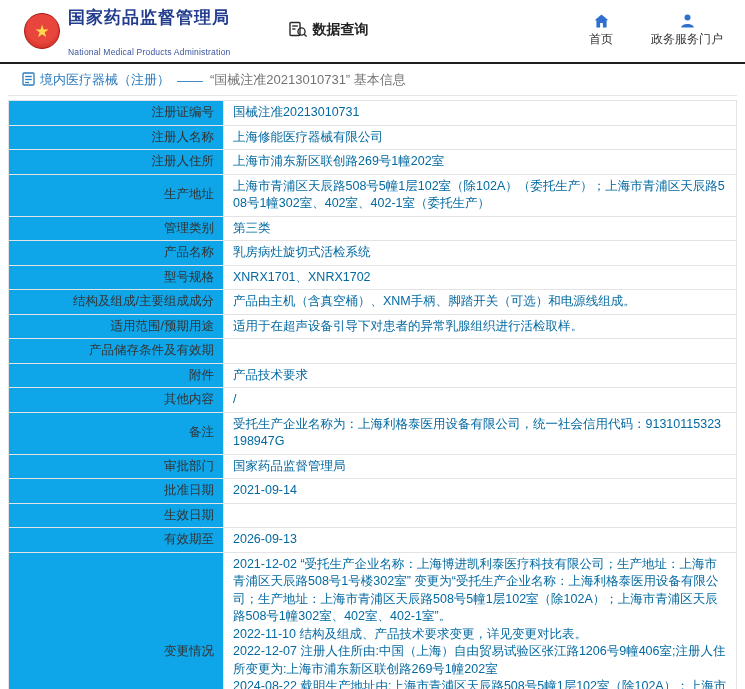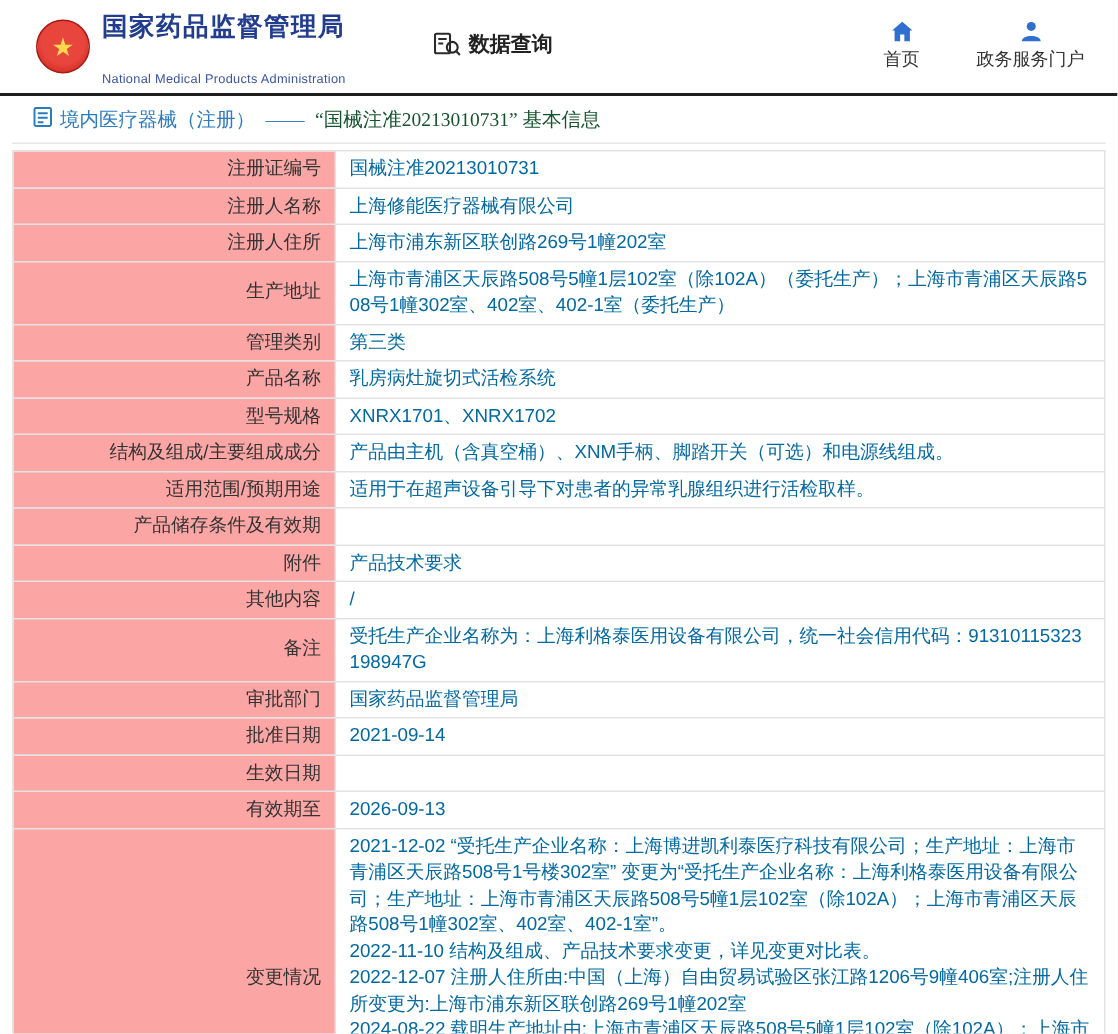--- a/index.html
+++ b/index.html
@@ -36,33 +36,33 @@
     font-size:12px; color:#333; text-decoration:none; cursor:pointer;
   }
   .nav-icon svg { display:block; }
   
   .top-rule { height:2px; background:#1f1f1f; width:100%; }
   
   .main-wrap { background:#fff; margin:0; padding:0 0 10px 0; }
   .breadcrumb {
     display:flex; align-items:center; gap:5px;
     padding:7px 10px 6px 14px; font-size:13px; color:#2b7bbf;
-    border-bottom:1px solid #e6e6e6; margin:0 8px;font-family:Liberation Serif, serif;
+    border-bottom:1px solid #e6e6e6; margin:0 8px;
   }
   .breadcrumb a { color:#2b7bbf; text-decoration:none; cursor:pointer; }
   .bc-sep { color:#2b7bbf; margin:0 2px; }
-  .bc-title { color:#14532d; }
+  .bc-title { color:#737373; }
   
   .table-box { margin:4px 8px 0 8px; }
   table.info { width:100%; border-collapse:collapse; font-size:12.5px; }
   td {
     border:1px solid #e3e3e3; vertical-align:middle;
   }
   .label-cell {
-    width:215px; background:#fca5a5; text-align:right;
+    width:215px; background:#0ea5e9; text-align:right;
     padding:3px 9px; color:#333; line-height:1.4; white-space:nowrap;
   }
   .value-cell {
     padding:3px 9px; color:#0369a1; line-height:1.4;
     white-space:pre-line; word-break:break-all;
   }
   .value-cell:empty::after { content:"\a0"; }
 </style>
 </head>
 <body>

